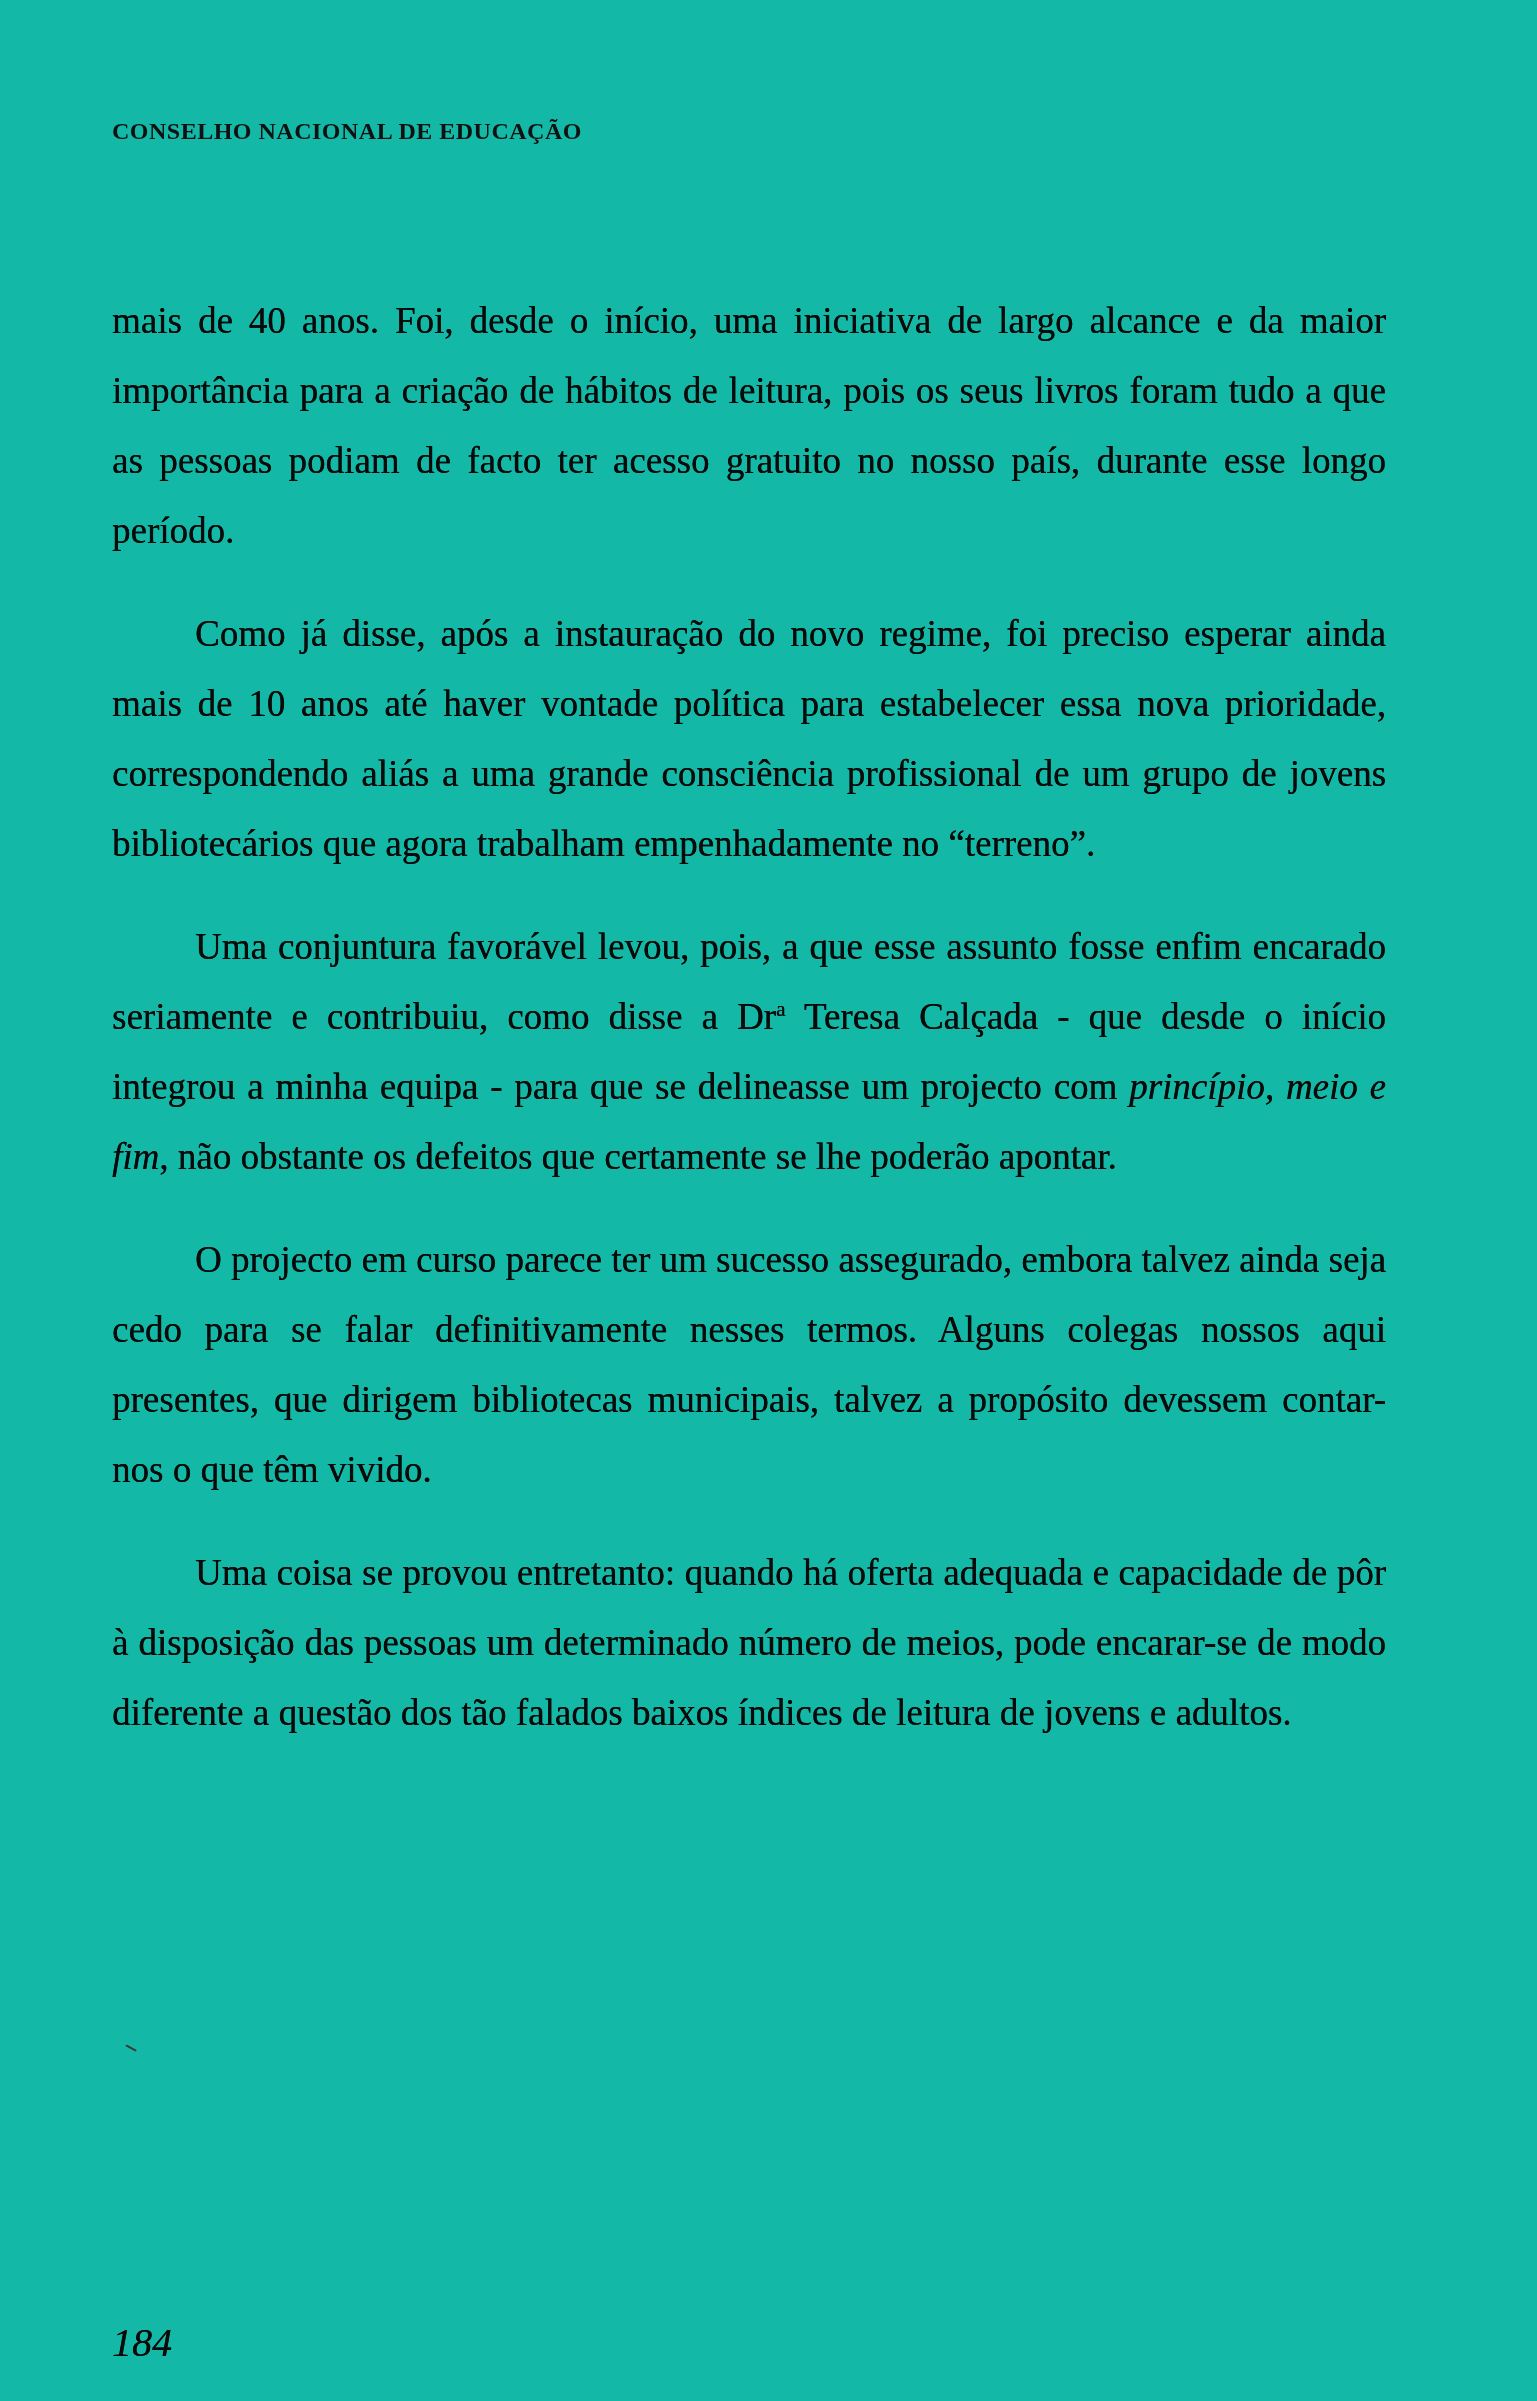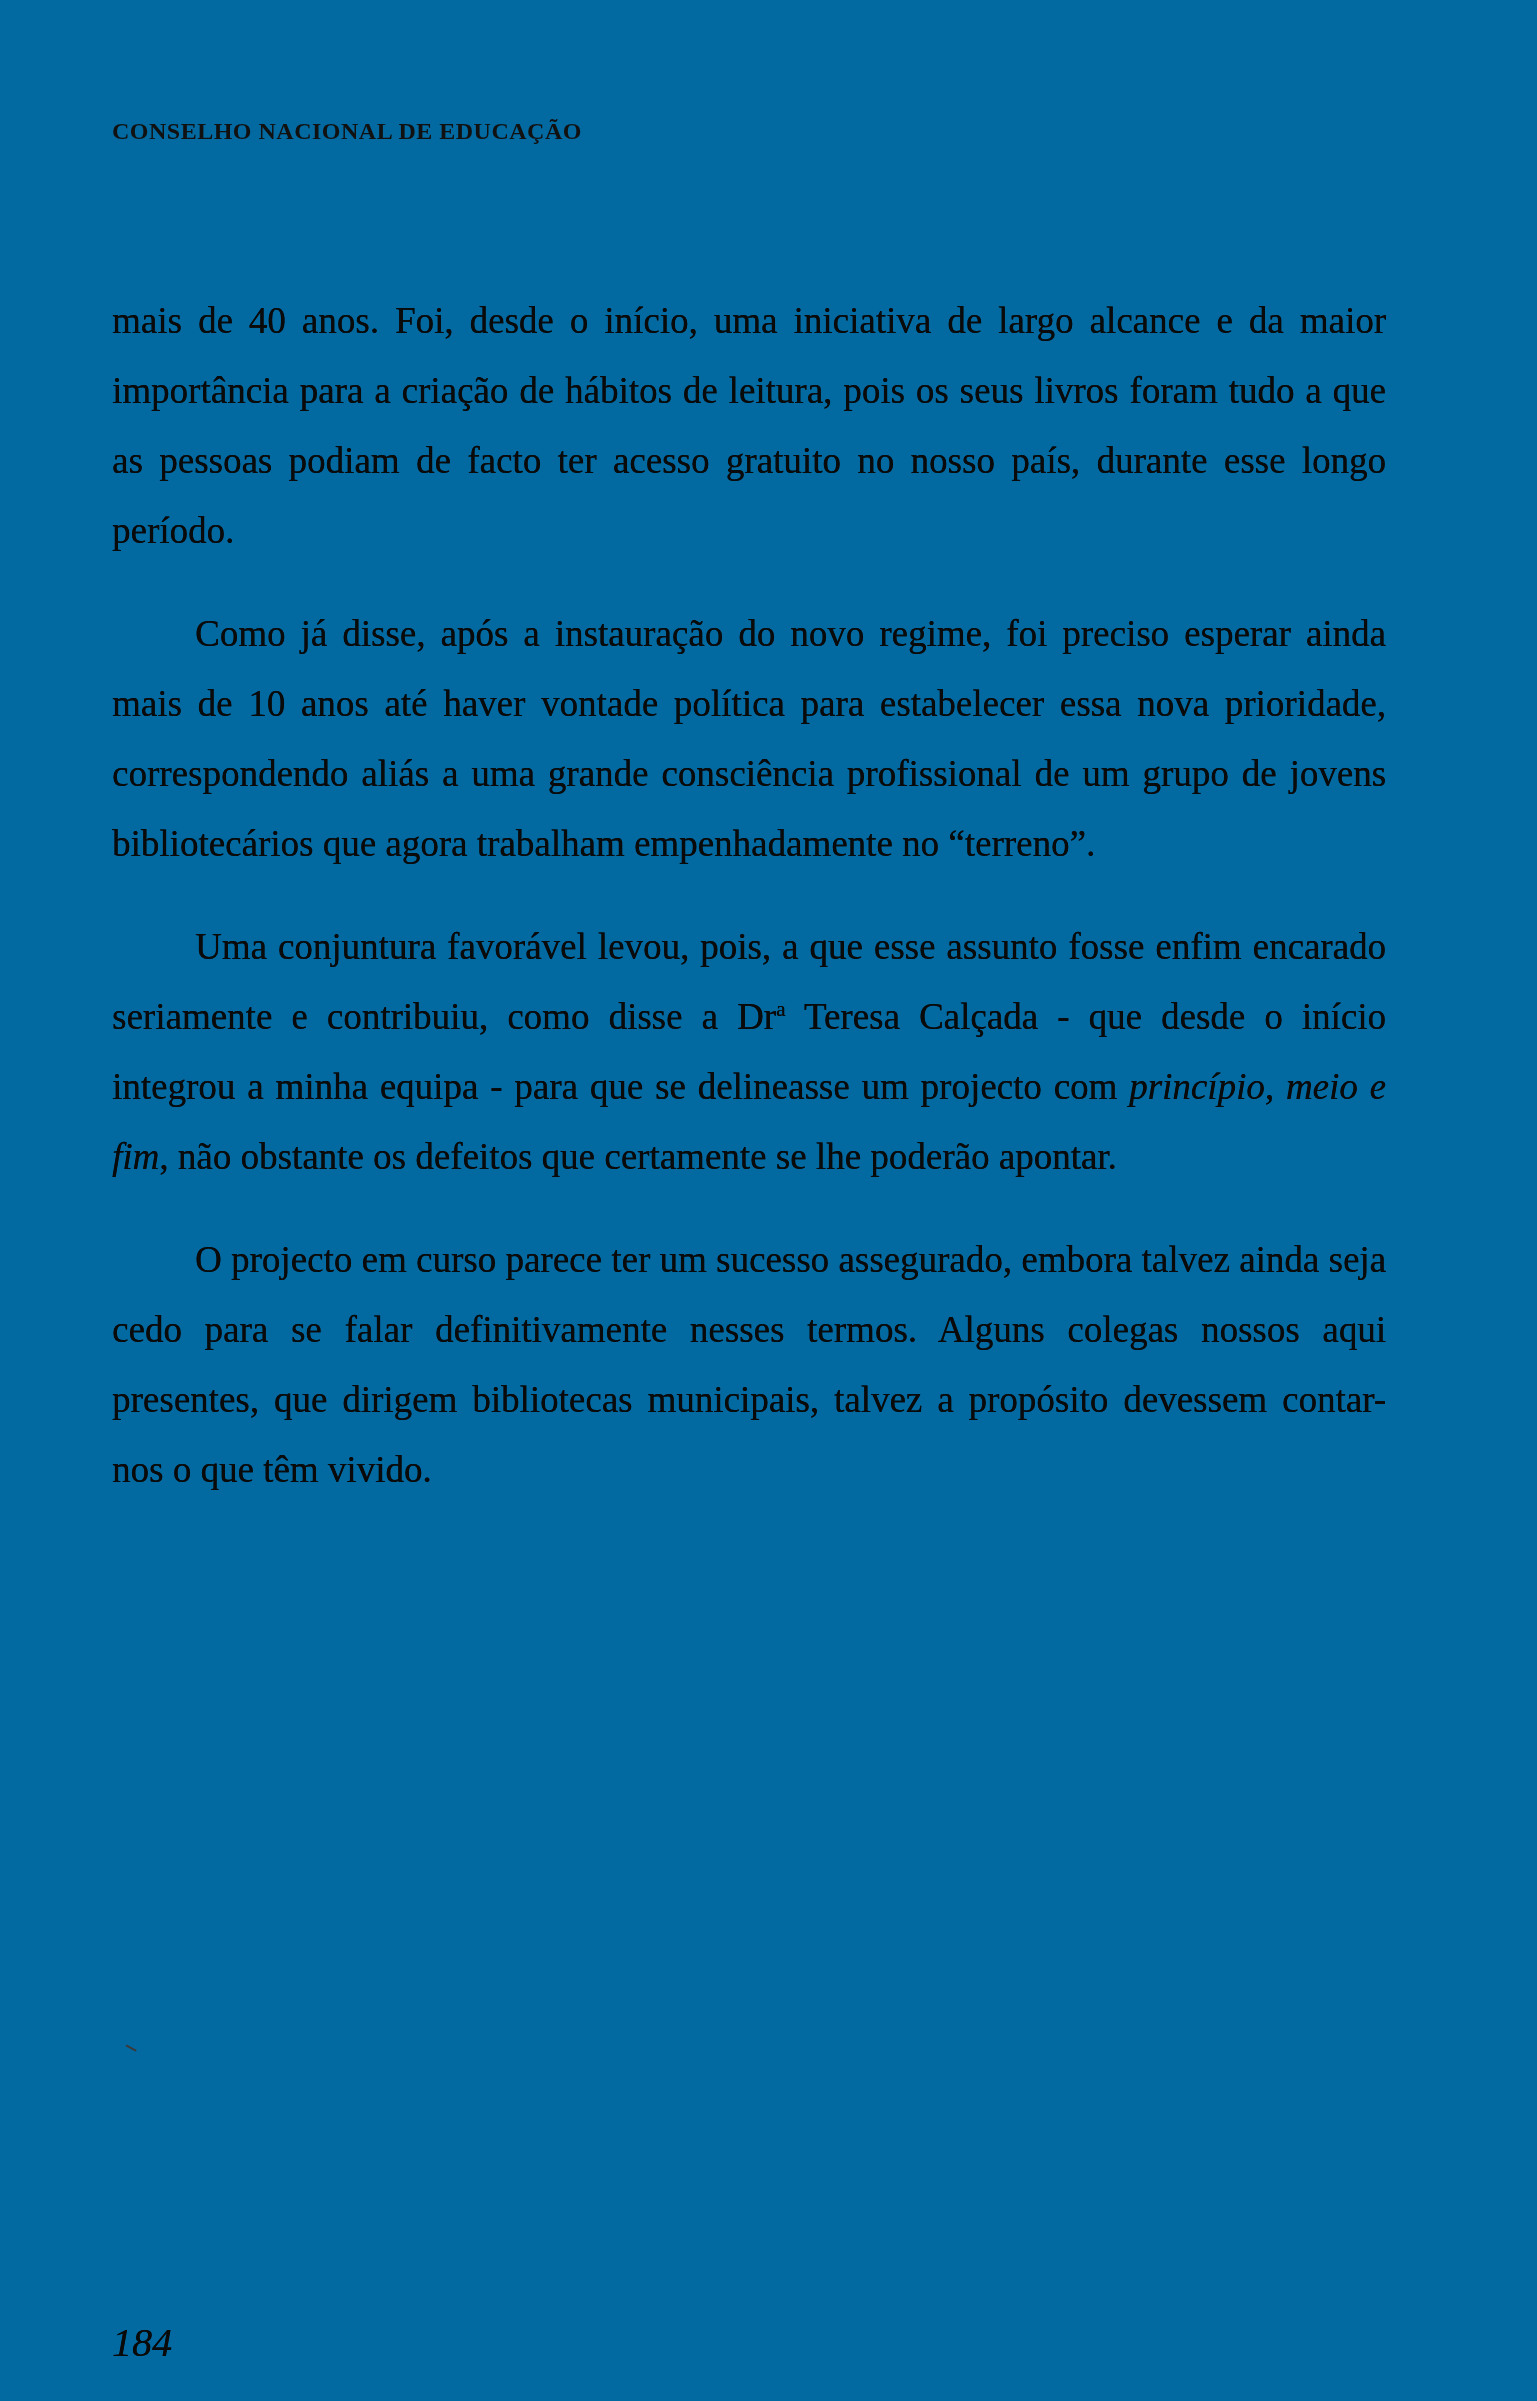--- a/index.html
+++ b/index.html
@@ -4,21 +4,21 @@
 <style>
   html, body {
     margin: 0;
     padding: 0;
     background: #ffffff;
   }
   .page {
     position: relative;
     width: 1538px;
     height: 2401px;
-    background: #0369a1;
+    background: #14b8a6;
     font-family: "Liberation Serif", serif;
     color: #0b0b0b;
     overflow: hidden;
   }
   .running-header {
     position: absolute;
     left: 112px;
     top: 118px;
     font-size: 24px;
     font-weight: bold;
@@ -78,20 +78,21 @@
 
 <div class="page">
 
   <div class="running-header">CONSELHO NACIONAL DE EDUCAÇÃO</div>
 
   <div class="text-column">
       <p class="para">mais de 40 anos. Foi, desde o início, uma iniciativa de largo alcance e da maior importância para a criação de hábitos de leitura, pois os seus livros foram tudo a que as pessoas podiam de facto ter acesso gratuito no nosso país, durante esse longo período.</p>
       <p class="para indent">Como já disse, após a instauração do novo regime, foi preciso esperar ainda mais de 10 anos até haver vontade política para estabelecer essa nova prioridade, correspondendo aliás a uma grande consciência profissional de um grupo de jovens bibliotecários que agora trabalham empenhadamente no “terreno”.</p>
       <p class="para indent">Uma conjuntura favorável levou, pois, a que esse assunto fosse enfim encarado seriamente e contribuiu, como disse a Dr<sup>a</sup> Teresa Calçada - que desde o início integrou a minha equipa - para que se delineasse um projecto com <em>princípio, meio e fim</em>, não obstante os defeitos que certamente se lhe poderão apontar.</p>
       <p class="para indent">O projecto em curso parece ter um sucesso assegurado, embora talvez ainda seja cedo para se falar definitivamente nesses termos. Alguns colegas nossos aqui presentes, que dirigem bibliotecas municipais, talvez a propósito devessem contar-nos o que têm vivido.</p>
+      <p class="para indent">Uma coisa se provou entretanto: quando há oferta adequada e capacidade de pôr à disposição das pessoas um determinado número de meios, pode encarar-se de modo diferente a questão dos tão falados baixos índices de leitura de jovens e adultos.</p>
     </div>
 
   <div class="scan-artifact"></div>
 
   <div class="page-number">184</div>
 
 </div>
 
 
 </body></html>

